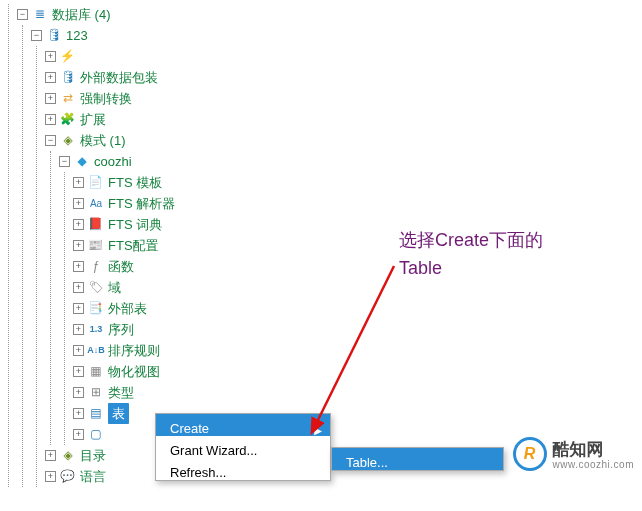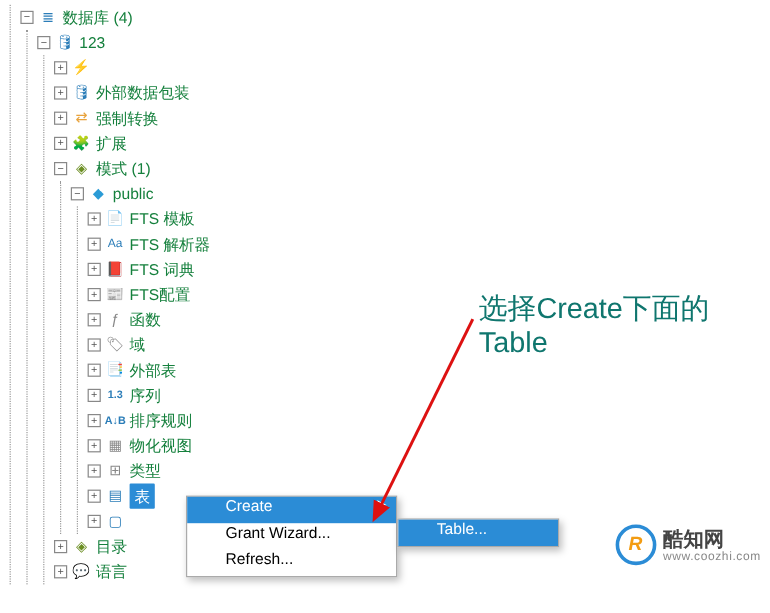--- a/index.html
+++ b/index.html
@@ -20,25 +20,25 @@
 .for{color:#888}
 .seq{color:#2b7db8}
 .col{color:#2b7db8}
 .matv{color:#888}
 .type{color:#888}
 .tbl{color:#2b7db8}
 .lbl{color:#15803d}
 .sel{background:#2b8cd6;color:#fff;padding:0 4px;border-radius:1px}
 .menu{position:absolute;background:#fff;border:1px solid #aaa;box-shadow:2px 3px 6px rgba(0,0,0,.25);font-size:13px}
 .menu1{left:155px;top:413px;width:176px}
-.menu2{left:331px;top:432px;width:135px}
-.mi{height:22px;display:flex;align-items:flex-start;padding:0 18px 0 32px;cursor:pointer;position:relative}
+.menu2{left:331px;top:447px;width:173px}
+.mi{height:22px;display:flex;align-items:flex-end;padding:0 18px 0 14px;cursor:pointer;position:relative}
 .mi.hl{background:#2b8cd6;color:#fff}
 .mi .arrow{position:absolute;right:8px;font-size:10px}
-.anno{position:absolute;left:399px;top:244px;color:#0f766e;font-size:24px;font-family:SimSun,serif;line-height:28px}
+.anno{position:absolute;left:399px;top:226px;color:#701a75;font-size:18px;font-family:SimSun,serif;line-height:28px}
 svg.arw{position:absolute;left:304px;top:256px;pointer-events:none}
 .logo{position:absolute;right:8px;bottom:40px;display:flex;align-items:center;gap:6px}
 .logo .circ{width:34px;height:34px;border:3px solid #2b8cd6;border-radius:50%;display:flex;align-items:center;justify-content:center;color:#f39c12;font-weight:bold;font-size:16px;font-style:italic;background:#fff}
 .logo .txt{color:#444;font-size:17px;font-weight:bold}
 .logo .sub{color:#888;font-size:10px;display:block;margin-top:-2px;letter-spacing:.5px}
 </style>
 </head>
 <body>
 
 <div class="tree">
@@ -76,21 +76,21 @@
         </div>
         <div class="node">
           <span class="toggle">−</span>
           <span class="icon sch">◈</span>
           <span class="lbl">模式 (1)</span>
         </div>
         <div class="dotline">
           <div class="node">
             <span class="toggle">−</span>
             <span class="icon pub">◆</span>
-            <span class="lbl">public</span>
+            <span class="lbl">coozhi</span>
           </div>
           <div class="dotline">
             <div class="node">
                 <span class="toggle">+</span>
                 <span class="icon fts">📄</span>
                 <span class="lbl">FTS 模板</span>
               </div>
             <div class="node">
                 <span class="toggle">+</span>
                 <span class="icon fts" style="color:#2b7db8;font-weight:normal;font-size:10px">Aa</span>

